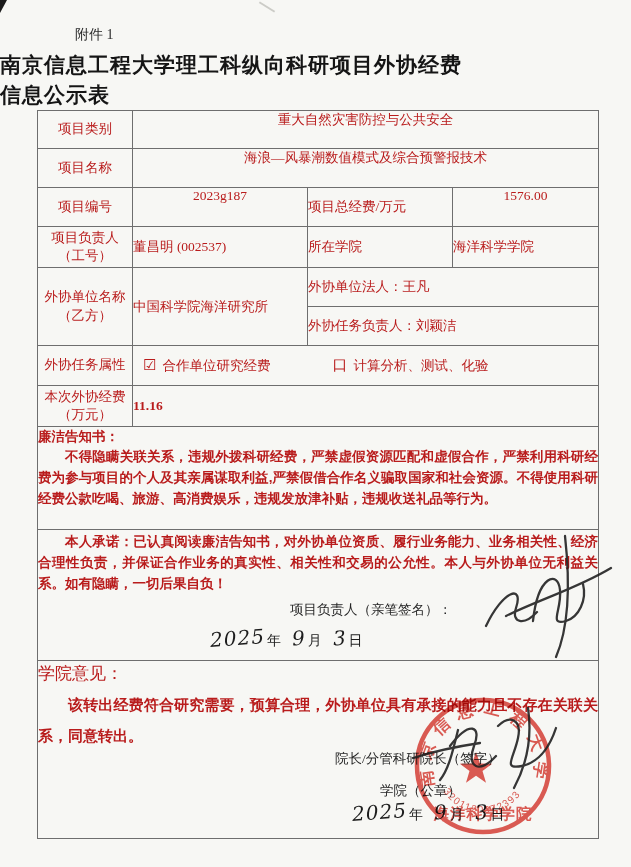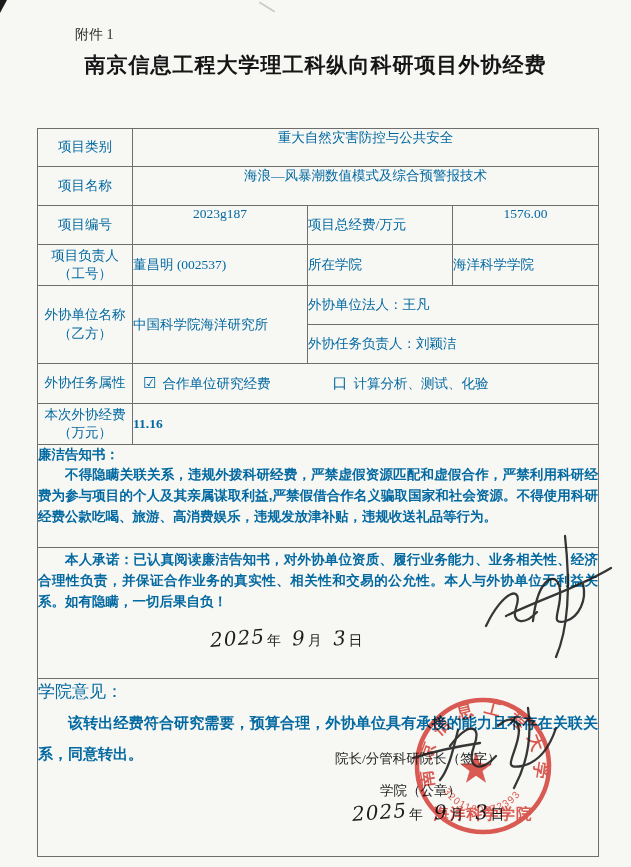--- a/index.html
+++ b/index.html
@@ -3,24 +3,24 @@
 <meta charset="utf-8">
 <style>
   html,body{margin:0;padding:0;}
   body{background:#e9e9e6;font-family:"Liberation Serif","DejaVu Serif",serif;}
   .page{position:relative;width:631px;height:867px;background:#f7f7f4;overflow:hidden;color:#2b2b2b;}
   .artifact-tl{position:absolute;left:0;top:0;width:0;height:0;
     border-left:7px solid #1b1b1b;border-bottom:13px solid transparent;}
   .artifact-smudge{position:absolute;left:258px;top:6px;width:18px;height:2px;
     background:#b9b9b4;transform:rotate(32deg);opacity:.7;}
   .attachment{position:absolute;left:55px;top:26px;font-size:14px;padding-left:20px;}
-  .title{position:absolute;left:0;top:50px;width:100%;text-align:center;
+  .title{position:absolute;left:0;top:50px;width:100%;
     font-weight:bold;font-size:21px;letter-spacing:1px;color:#151515;line-height:1.45;}
-  table.form{position:absolute;left:37px;top:128px;width:561px;border-collapse:collapse;
-    table-layout:fixed;font-size:13.5px;color:#0369a1;}
+  table.form{position:absolute;left:37px;top:110px;width:561px;border-collapse:collapse;
+    table-layout:fixed;font-size:13.5px;color:#b91c1c;}
   table.form td{border:1px solid #6e6e6e;padding:0;overflow:hidden;}
   .lab{text-align:center;vertical-align:middle;line-height:1.35;}
   .vtop{text-align:center;vertical-align:top;padding-top:3px;}
   .vmid{text-align:left;vertical-align:middle;}
   .lleft{text-align:left;vertical-align:middle;padding-left:9px;}
   .lleft14{text-align:left;vertical-align:middle;padding-left:14px;}
   .amount{text-align:left;vertical-align:middle;padding-left:48px;font-weight:bold;}
   .chkrow{vertical-align:middle;}
   .chkwrap{display:flex;align-items:center;padding-left:10px;gap:62px;}
   .chkbox{font-size:15px;margin-right:6px;}
@@ -46,20 +46,21 @@
 </head>
 <body>
 
 <div class="page">
   <div class="artifact-tl"></div>
   <div class="artifact-smudge"></div>
 
   <div class="attachment">附件 1</div>
   <div class="title">
     <div>南京信息工程大学理工科纵向科研项目外协经费</div>
+    <div>信息公示表</div>
   </div>
 
   <table class="form">
     <colgroup>
         <col style="width:95px">
         <col style="width:175px">
         <col style="width:145px">
         <col style="width:146px">
       </colgroup>
     <tbody>
@@ -126,20 +127,21 @@
     </tr>
     <tr style="height:178px">
       <td class="noticecell" colspan="4">
         <div class="opinion-head">学院意见：</div>
         <p class="opinion-body">该转出经费符合研究需要，预算合理，外协单位具有承接的能力且不存在关联关系，同意转出。</p>
       </td>
     </tr>
   </tbody>
     </table>
 
+  <div class="overlay signlabel" style="left:290px;top:601px;">项目负责人（亲笔签名）：</div>
 
   <div class="overlay hw" style="left:210px;top:626px;">
     <span class="hwnum">2025</span><span class="hwunit">年</span>
     <span class="hwnum">9</span><span class="hwunit">月</span>
     <span class="hwnum">3</span><span class="hwunit">日</span>
   </div>
 
   <svg class="sig-svg" style="left:478px;top:530px;" width="140" height="132" viewBox="0 0 140 132">
     <g fill="none" stroke="#1c1c1c" stroke-width="2.3" stroke-linecap="round" opacity="0.88">
       <path d="M8 96 C 25 60, 46 54, 38 78 C 33 93, 46 96, 59 82"></path>

